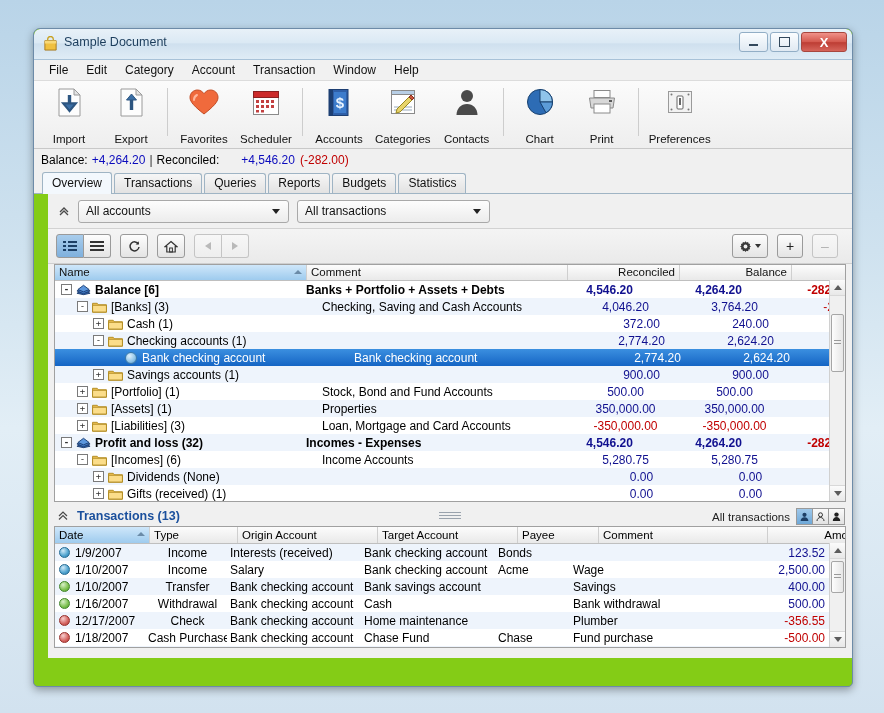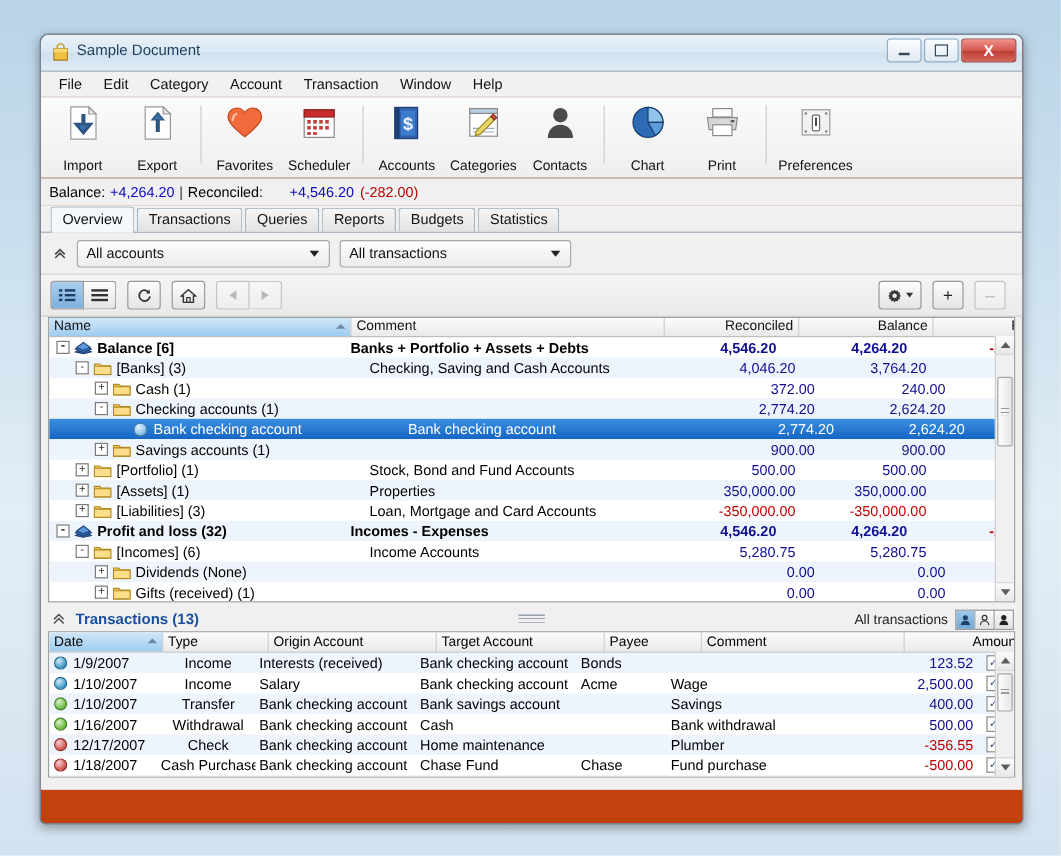--- a/index.html
+++ b/index.html
@@ -6,21 +6,21 @@
   body{
     width:884px;height:713px;overflow:hidden;
     background:linear-gradient(180deg,#b9d4e8 0%,#cfe2ef 35%,#e2eef6 60%,#d2e2ef 100%);
     font-family:"Liberation Sans","DejaVu Sans",sans-serif;
     font-size:12px;color:#000;
   }
   
   #window{
     position:absolute;left:33px;top:28px;width:818px;height:657px;
     border:1px solid #6d8ba8;border-radius:7px 7px 5px 5px;
-    background:#c2410c;
+    background:#84cc16;
     box-shadow:0 3px 9px rgba(0,0,0,.35);
     overflow:hidden;
   }
   .titlebar{
     height:30px;position:relative;
     background:linear-gradient(180deg,#e8f1f8 0%,#dbe9f4 45%,#cfe0ee 50%,#dfecf6 100%);
     border-bottom:1px solid #a8c2d8;
     border-radius:6px 6px 0 0;
   }
   .title-icon{position:absolute;left:9px;top:7px;width:15px;height:15px;}
@@ -58,21 +58,21 @@
   
   .tabbar{height:22px;background:#f0f0f0;display:flex;align-items:flex-end;padding-left:8px;
      border-bottom:1px solid #9fb4c4;position:relative;}
   .tab{height:19px;line-height:19px;padding:0 9px;font-size:12px;
     border:1px solid #9fb4c4;border-bottom:none;border-radius:3px 3px 0 0;
     background:linear-gradient(180deg,#f6f6f6,#e2e2e2);margin-right:2px;color:#111;}
   .tab.active{background:#f3f8fd;height:21px;line-height:21px;
     border-color:#9fb4c4;position:relative;z-index:3;margin-bottom:-1px;}
 
   
-  .content{background:#f0f0f0;padding:0;}
+  .content{background:#f0f0f0;padding:0;margin-left:14px;}
   .filterbar{height:34px;display:flex;align-items:center;padding:0 8px;border-bottom:1px solid #d2d2d2;}
   .chev{width:16px;height:16px;display:flex;align-items:center;justify-content:center;color:#555;}
   .combo{height:21px;border:1px solid #a9a9a9;border-radius:3px;
      background:linear-gradient(180deg,#fdfdfd,#ececec);display:flex;align-items:center;
      padding:0 4px 0 7px;font-size:12px;color:#111;position:relative;}
   .combo .cbtxt{flex:1;}
   .combo .arrow{width:0;height:0;border-left:4px solid transparent;border-right:4px solid transparent;
      border-top:5px solid #222;margin-left:6px;margin-right:4px;}
 
   .navbar{height:34px;display:flex;align-items:center;padding:0 8px;border-bottom:1px solid #cfcfcf;
@@ -97,21 +97,21 @@
   .th.sorted{background:linear-gradient(180deg,#cfe7fa,#9ecbee);}
   .th.num{text-align:right;}
   .sortarrow{position:absolute;right:4px;top:5px;width:0;height:0;
      border-left:4px solid transparent;border-right:4px solid transparent;border-bottom:4px solid #6b8ba8;}
   .tbody{position:relative;}
   .trow{height:17px;display:flex;align-items:center;font-size:12px;white-space:nowrap;}
   .trow.alt{background:#eef4fc;}
   .trow.sel{background:linear-gradient(180deg,#3b8fe0,#1565c4);color:#fff;}
   .c-name{flex:0 0 243px;display:flex;align-items:center;overflow:hidden;}
   .c-comment{flex:0 0 252px;overflow:hidden;padding-left:2px;}
-  .c-num{flex:0 0 103px;text-align:right;padding-right:6px;color:#10108f;overflow:hidden;}
+  .c-num{flex:0 0 103px;text-align:center;padding-right:6px;color:#10108f;overflow:hidden;}
   .c-num.neg{color:#c00000;}
   .trow.sel .c-num{color:#fff;}
   .trow.bold .c-name,.trow.bold .c-comment,.trow.bold .c-num{font-weight:bold;}
   .expander{width:9px;height:9px;border:1px solid #7a7a7a;background:#fff;
      display:inline-flex;align-items:center;justify-content:center;font-size:9px;line-height:7px;
      color:#333;margin-right:4px;flex:0 0 auto;font-family:"DejaVu Sans Mono",monospace;}
   .noexp{width:13px;flex:0 0 auto;}
   .folder{width:15px;height:12px;margin-right:4px;flex:0 0 auto;}
   .bookico{width:15px;height:13px;margin-right:4px;flex:0 0 auto;}
   .dotico{width:10px;height:10px;border-radius:50%;margin-right:5px;margin-left:3px;flex:0 0 auto;

